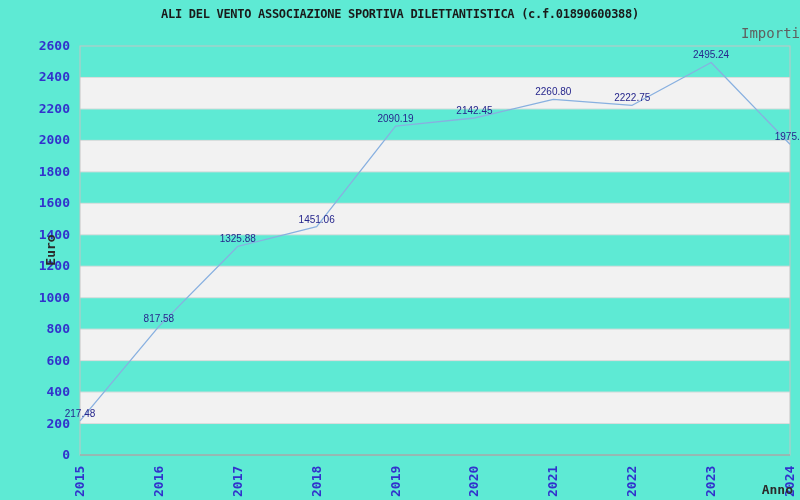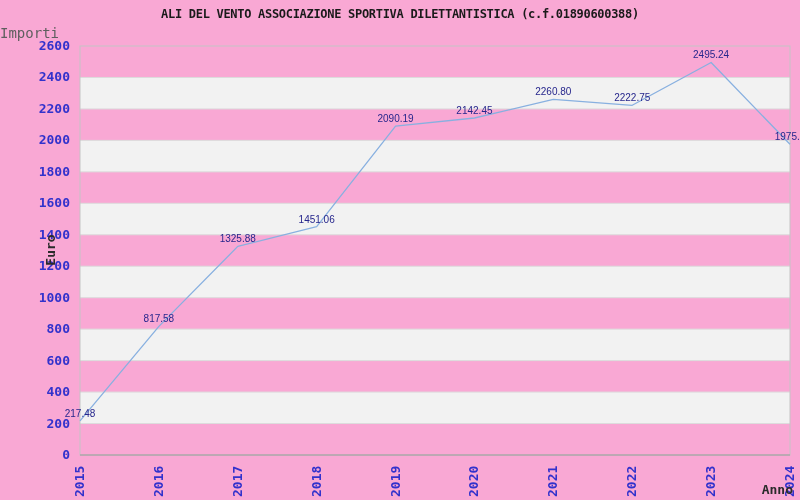--- a/index.html
+++ b/index.html
@@ -1,38 +1,38 @@
 <!DOCTYPE html>
 <html><head>
 <meta charset="utf-8">
 <style>
   html, body { margin: 0; padding: 0; background: #ffffff; }
   #app {
     position: relative;
     width: 800px;
     height: 500px;
-    background: #f9a8d4;
+    background: #5eead4;
     overflow: hidden;
     font-family: "DejaVu Sans Mono", monospace;
   }
   #chart-title {
     position: absolute;
     top: 7px; left: 0; width: 800px;
     text-align: center;
     font-family: "DejaVu Sans Mono", monospace;
     font-size: 12px;
     font-weight: bold;
     letter-spacing: -0.3px;
     color: #1a1a1a;
     white-space: nowrap;
   }
   #chart-subtitle {
     position: absolute;
     top: 25px; left: 0; width: 800px;
-    text-align: left;
+    text-align: right;
     font-family: "DejaVu Sans Mono", monospace;
     font-size: 14px;
     font-weight: normal;
     color: #5f5f5f;
   }
   #chart-svg { position: absolute; top: 0; left: 0; }
 </style>
 </head>
 <body>
 

